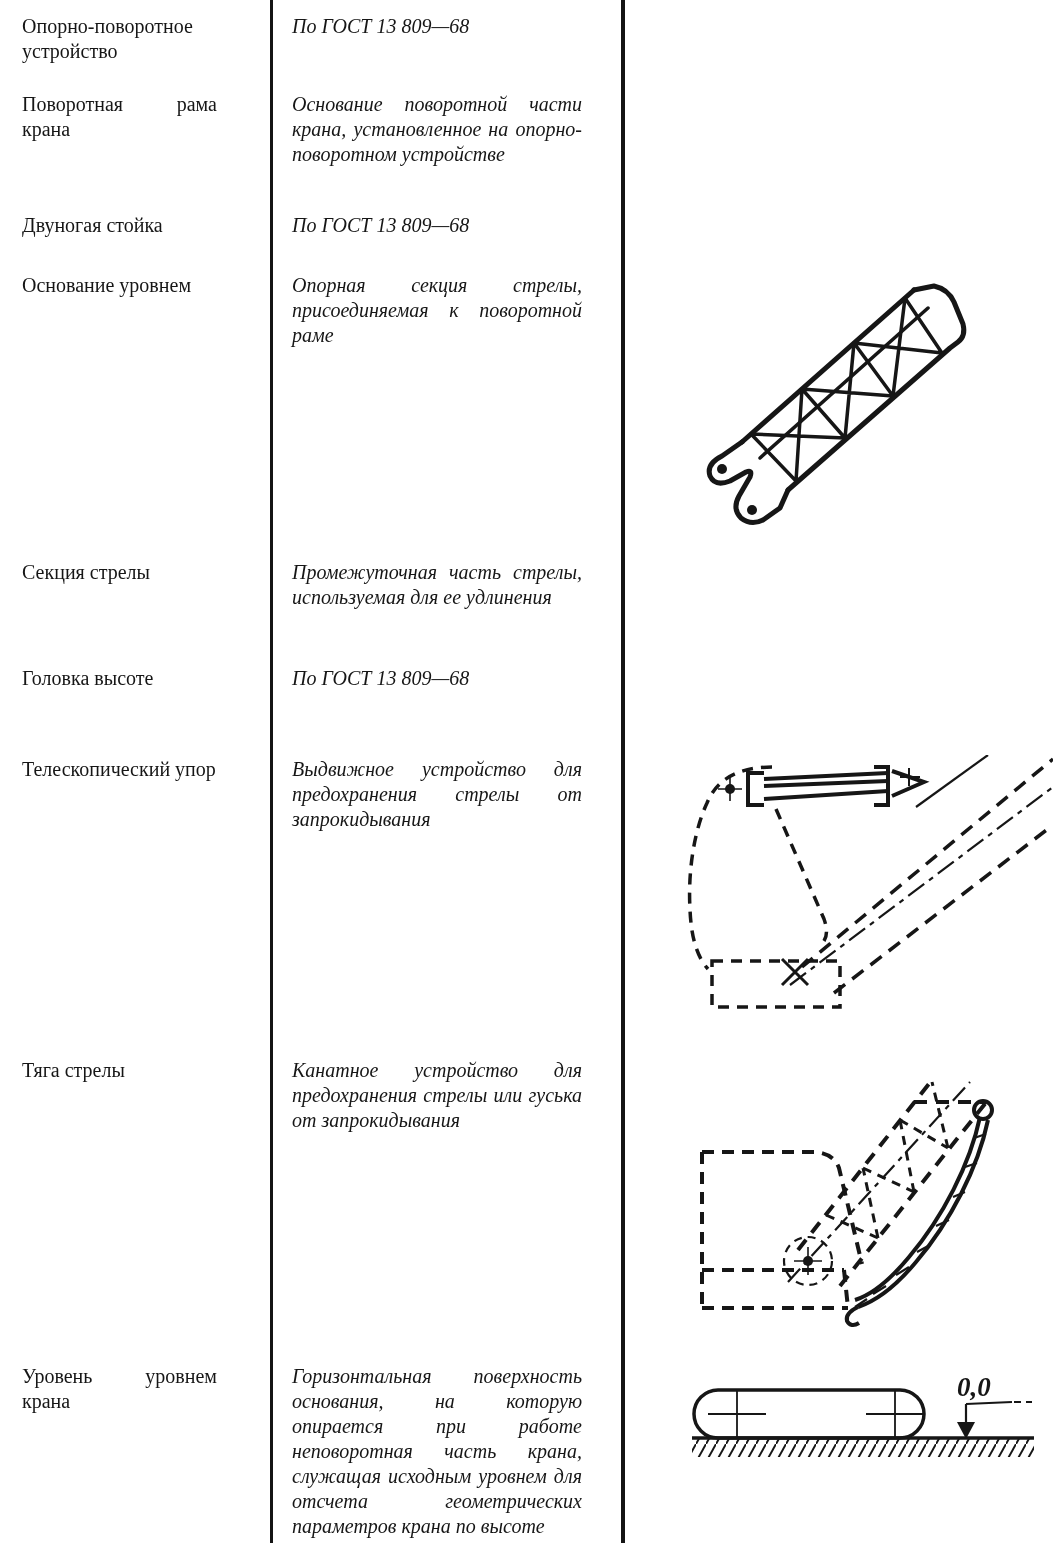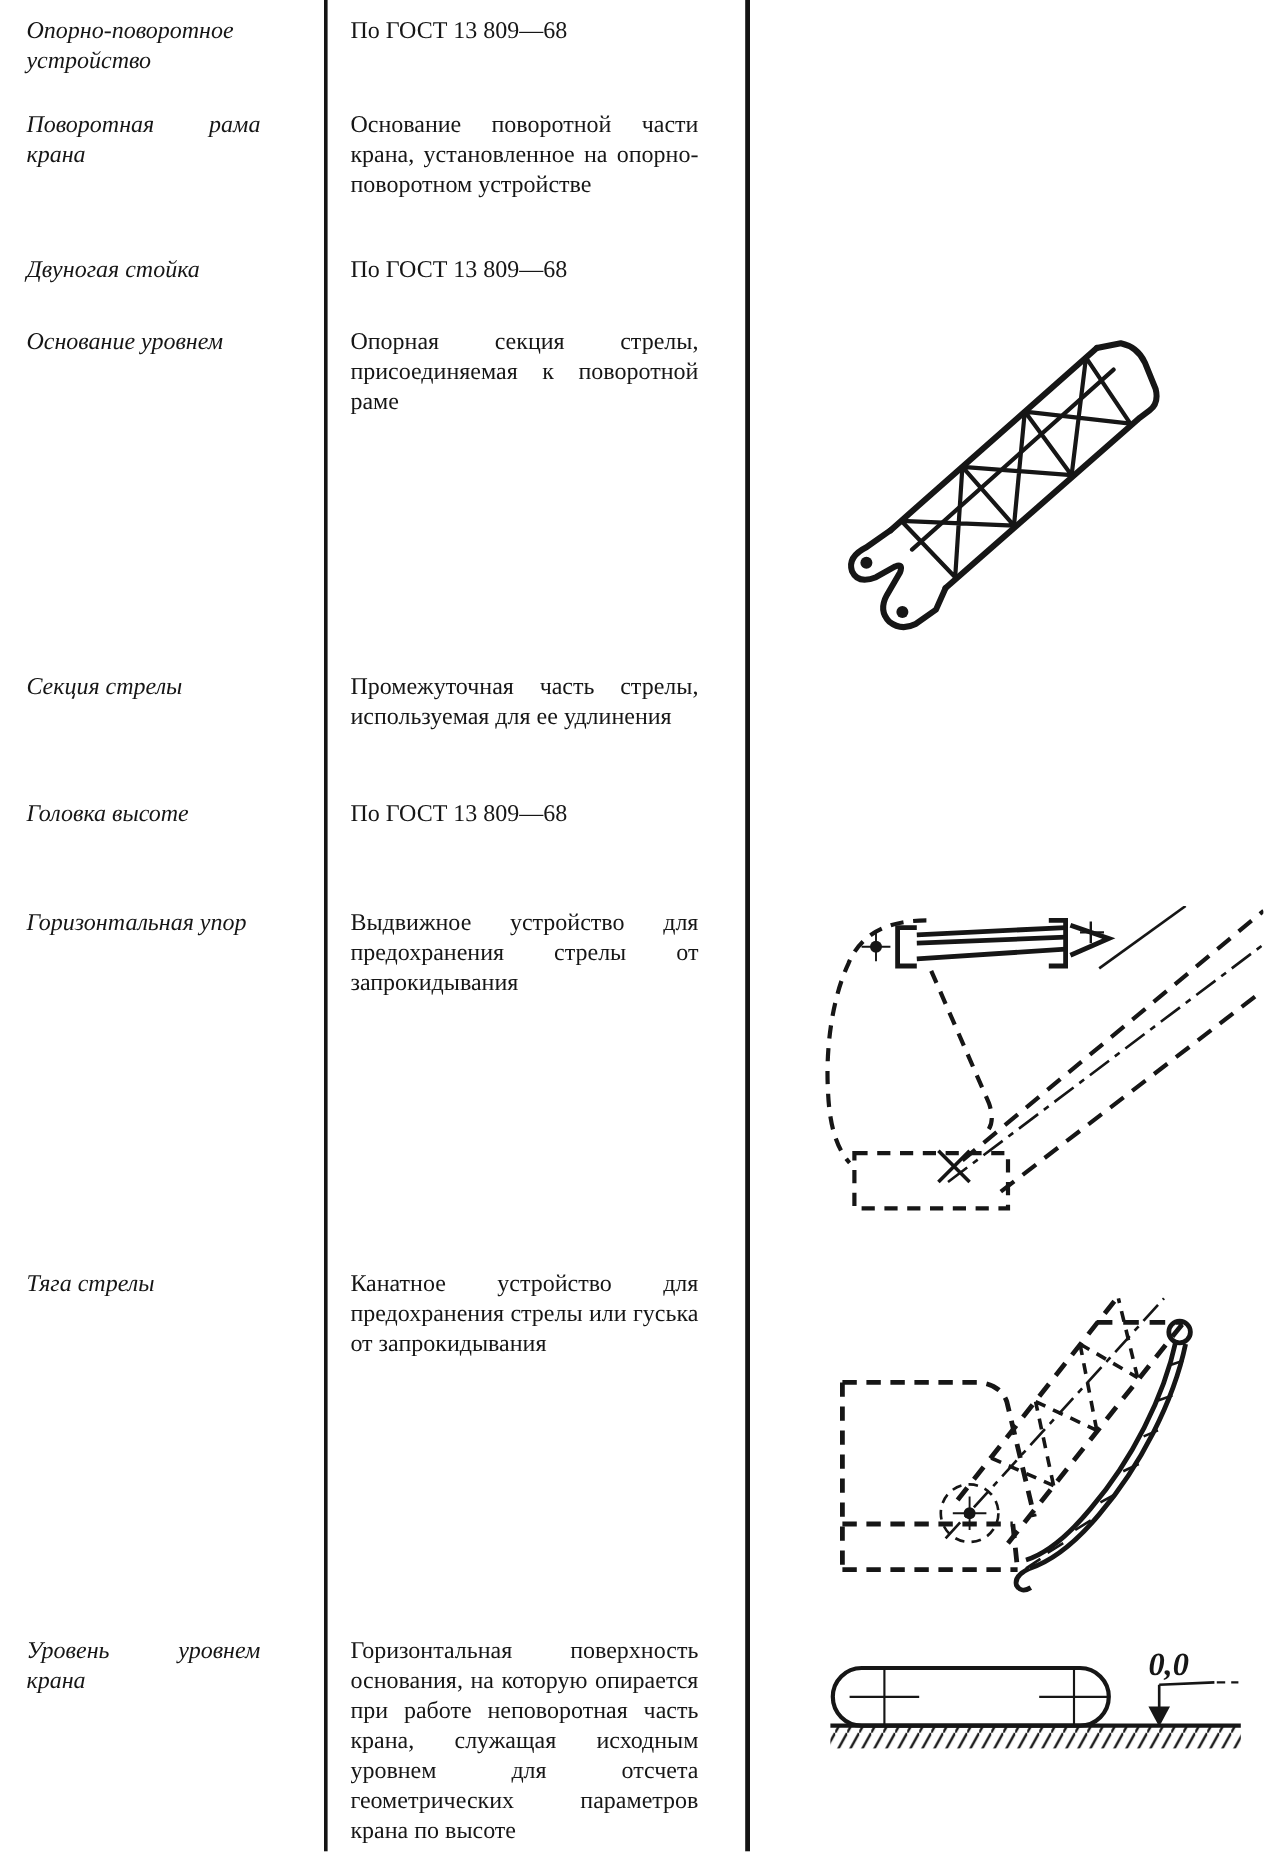--- a/index.html
+++ b/index.html
@@ -13,26 +13,26 @@
     -webkit-font-smoothing:antialiased;
   }
   .vline{position:absolute;top:0;height:1543px;background:#141414;}
   .vline.col1{left:270px;width:3px;}
   .vline.col2{left:621px;width:4px;}
   .row{position:absolute;left:0;width:1053px;}
   .term{
     position:absolute;left:22px;width:195px;
     font-size:20px;line-height:25px;
     text-align:justify;
-    font-style:italic;
   }
   .def{
     position:absolute;left:292px;width:290px;
     font-size:20px;line-height:25px;
     text-align:justify;
+    font-style:italic;
   }
   .fig{position:absolute;}
   .fig svg{display:block;}
   .ink{stroke:#161616;}
   .fig4-label{
     font:italic 700 27px "Liberation Serif","DejaVu Serif",serif;
     fill:#161616;
   }
 </style>
 </head>
@@ -59,21 +59,21 @@
 </div>
 <div class="row" style="top:560px">
   <div class="term">Секция стрелы</div>
   <div class="def">Промежуточная часть стрелы, используемая для ее удлинения</div>
 </div>
 <div class="row" style="top:666px">
   <div class="term">Головка высоте</div>
   <div class="def">По ГОСТ 13 809—68</div>
 </div>
 <div class="row" style="top:757px">
-  <div class="term">Горизонтальная упор</div>
+  <div class="term">Телескопический упор</div>
   <div class="def">Выдвижное устройство для предохранения стрелы от запрокидывания</div>
 </div>
 <div class="row" style="top:1058px">
   <div class="term">Тяга стрелы</div>
   <div class="def">Канатное устройство для предохранения стрелы или гуська от запрокидывания</div>
 </div>
 <div class="row" style="top:1364px">
   <div class="term">Уровень уровнем крана</div>
   <div class="def">Горизонтальная поверхность основания, на которую опирается при работе неповоротная часть крана, служащая исходным уровнем для отсчета геометрических параметров крана по высоте</div>
 </div>

